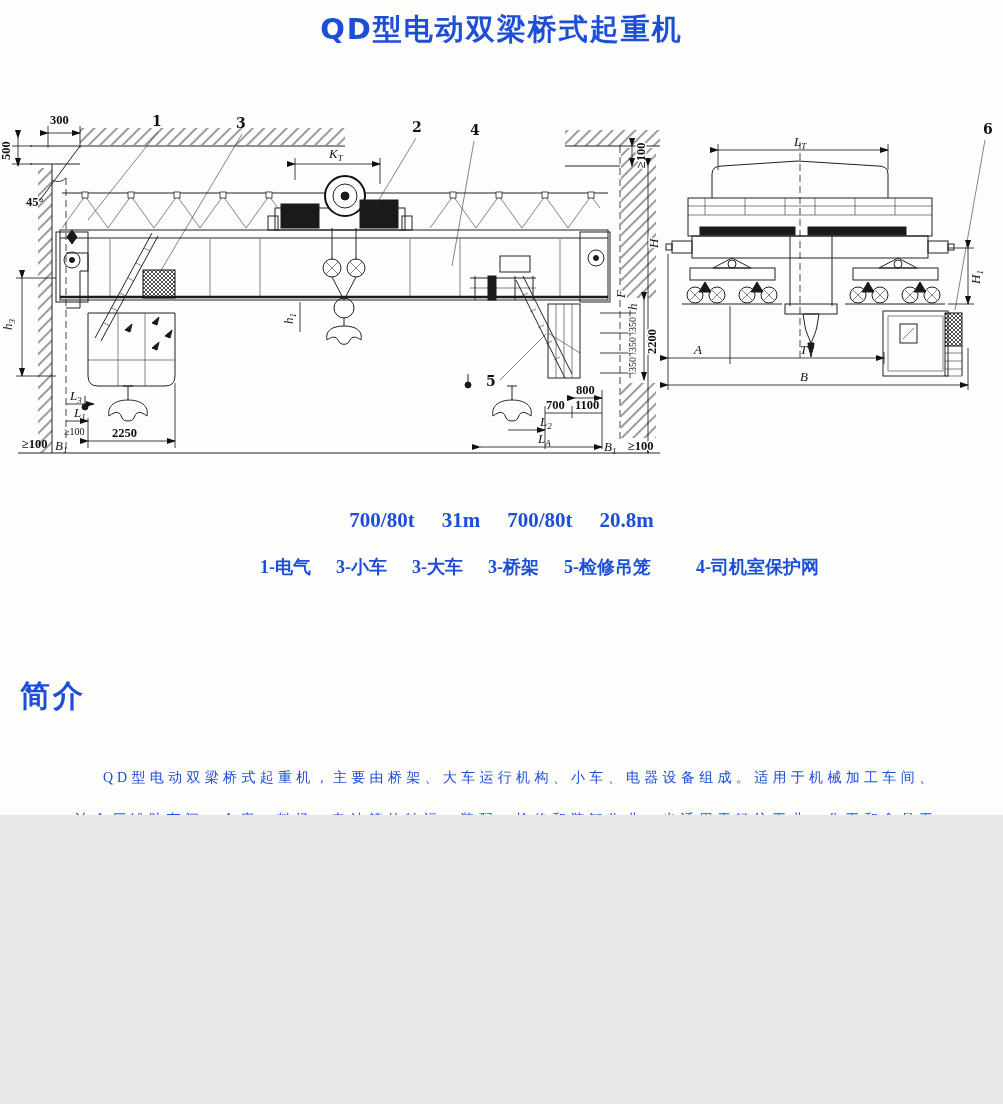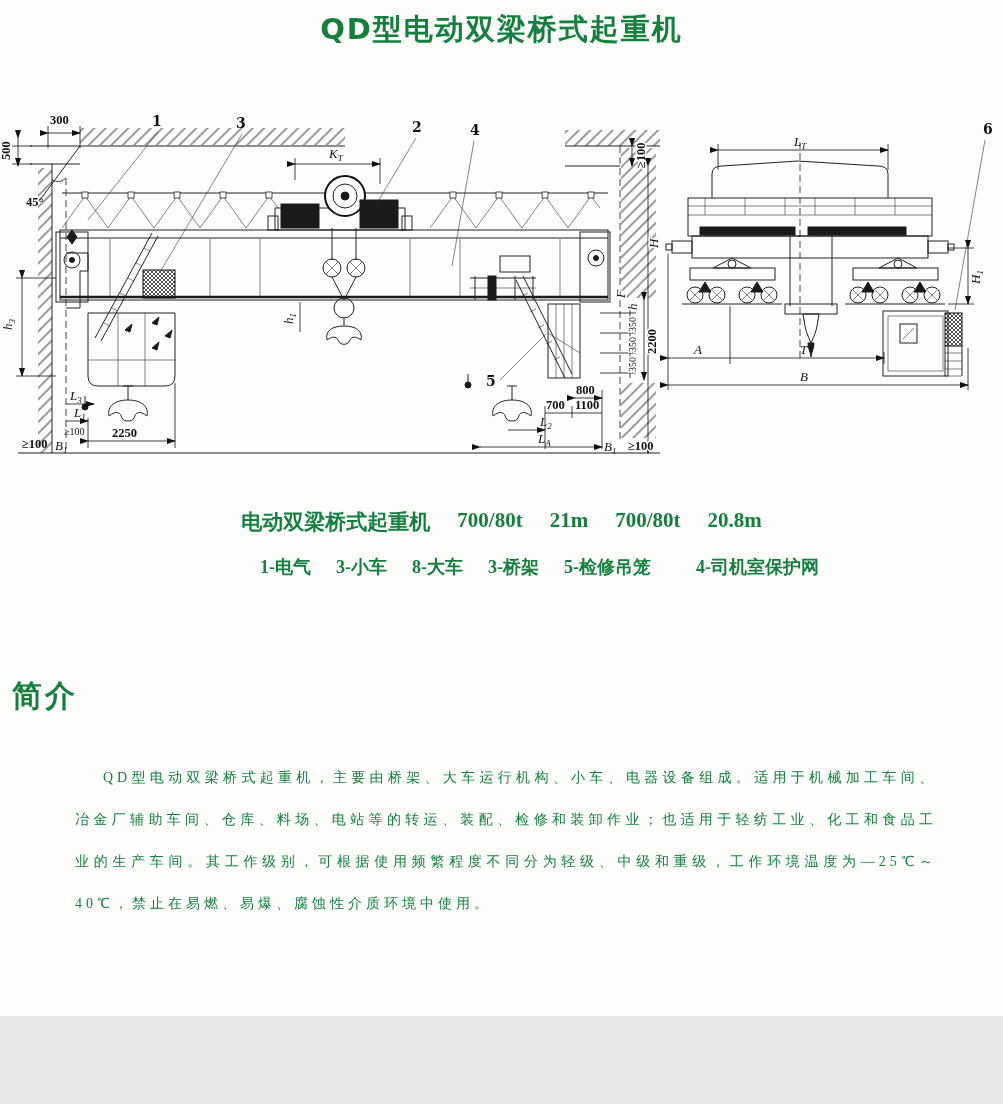--- a/index.html
+++ b/index.html
@@ -1,22 +1,22 @@
 <!DOCTYPE html>
 <html><head>
 <meta charset="utf-8">
 <style>
   html,body{margin:0;padding:0;background:#e8e8e8;}
-  .page{position:relative;width:1003px;height:1016px;background:#fdfdfc;margin:0 auto;overflow:hidden;color:#15803d;font-family:"Liberation Serif",serif;}
+  .page{position:relative;width:1003px;height:815px;background:#fdfdfc;margin:0 auto;overflow:hidden;color:#1d4ed8;font-family:"Liberation Serif",serif;}
   .doc-title{position:absolute;top:10px;left:0;width:100%;text-align:center;font-family:"DejaVu Sans",sans-serif;font-weight:bold;font-size:29px;letter-spacing:2px;}
   .figure{position:absolute;left:0;top:108px;width:1003px;height:362px;}
   .caption-row{position:absolute;top:508px;left:0;width:100%;display:flex;justify-content:center;gap:27px;font-weight:bold;font-size:21px;}
   .legend-row{position:absolute;top:555px;left:0;width:100%;display:flex;justify-content:center;gap:25px;font-weight:bold;font-size:18px;margin-left:38px;}
   .legend-row .wide{margin-left:20px;}
-  .section-heading{position:absolute;top:676px;left:12px;font-family:"DejaVu Sans",sans-serif;font-weight:bold;font-size:30px;letter-spacing:3px;}
+  .section-heading{position:absolute;top:676px;left:20px;font-family:"DejaVu Sans",sans-serif;font-weight:bold;font-size:30px;letter-spacing:3px;}
   .body-text{position:absolute;top:757px;left:75px;width:862px;font-size:14px;line-height:42px;text-align:justify;letter-spacing:4px;}
   .body-text p{margin:0;text-indent:2em;}
   
   svg .ln{stroke:#222;stroke-width:1;fill:none;}
   svg .thin{stroke:#333;stroke-width:.6;fill:none;}
   svg .thk{stroke:#1c1c1c;stroke-width:2.6;fill:none;}
   svg .dsh{stroke:#333;stroke-width:.9;fill:none;stroke-dasharray:7 4;}
   svg .dim{stroke:#111;stroke-width:.8;fill:none;}
   svg .blk{fill:#1a1a1a;stroke:#1a1a1a;}
   svg text{fill:#111;font-family:"Liberation Serif",serif;font-size:12px;}
@@ -379,31 +379,30 @@
       <text class="it" x="694" y="246">A</text>
       <text class="it" x="800" y="246">T</text>
 
       <line class="dim" x1="668" y1="277" x2="968" y2="277" marker-start="url(#ma)" marker-end="url(#ma)"></line>
       <line class="dim" x1="968" y1="240" x2="968" y2="282"></line>
       <text class="it" x="800" y="273">B</text>
     </g>
   </svg>
 
   <div class="caption-row">
-    <span>电动双梁桥式起重机</span>
     <span>700/80t</span>
-    <span>21m</span>
+    <span>31m</span>
     <span>700/80t</span>
     <span>20.8m</span>
   </div>
 
   <div class="legend-row">
     <span>1-电气</span>
     <span>3-小车</span>
-    <span>8-大车</span>
+    <span>3-大车</span>
     <span>3-桥架</span>
     <span>5-检修吊笼</span>
     <span class="wide">4-司机室保护网</span>
   </div>
 
   <div class="section-heading">简介</div>
 
   <div class="body-text">
     <p>QD型电动双梁桥式起重机，主要由桥架、大车运行机构、小车、电器设备组成。适用于机械加工车间、冶金厂辅助车间、仓库、料场、电站等的转运、装配、检修和装卸作业；也适用于轻纺工业、化工和食品工业的生产车间。其工作级别，可根据使用频繁程度不同分为轻级、中级和重级，工作环境温度为—25℃～40℃，禁止在易燃、易爆、腐蚀性介质环境中使用。</p>
   </div>

